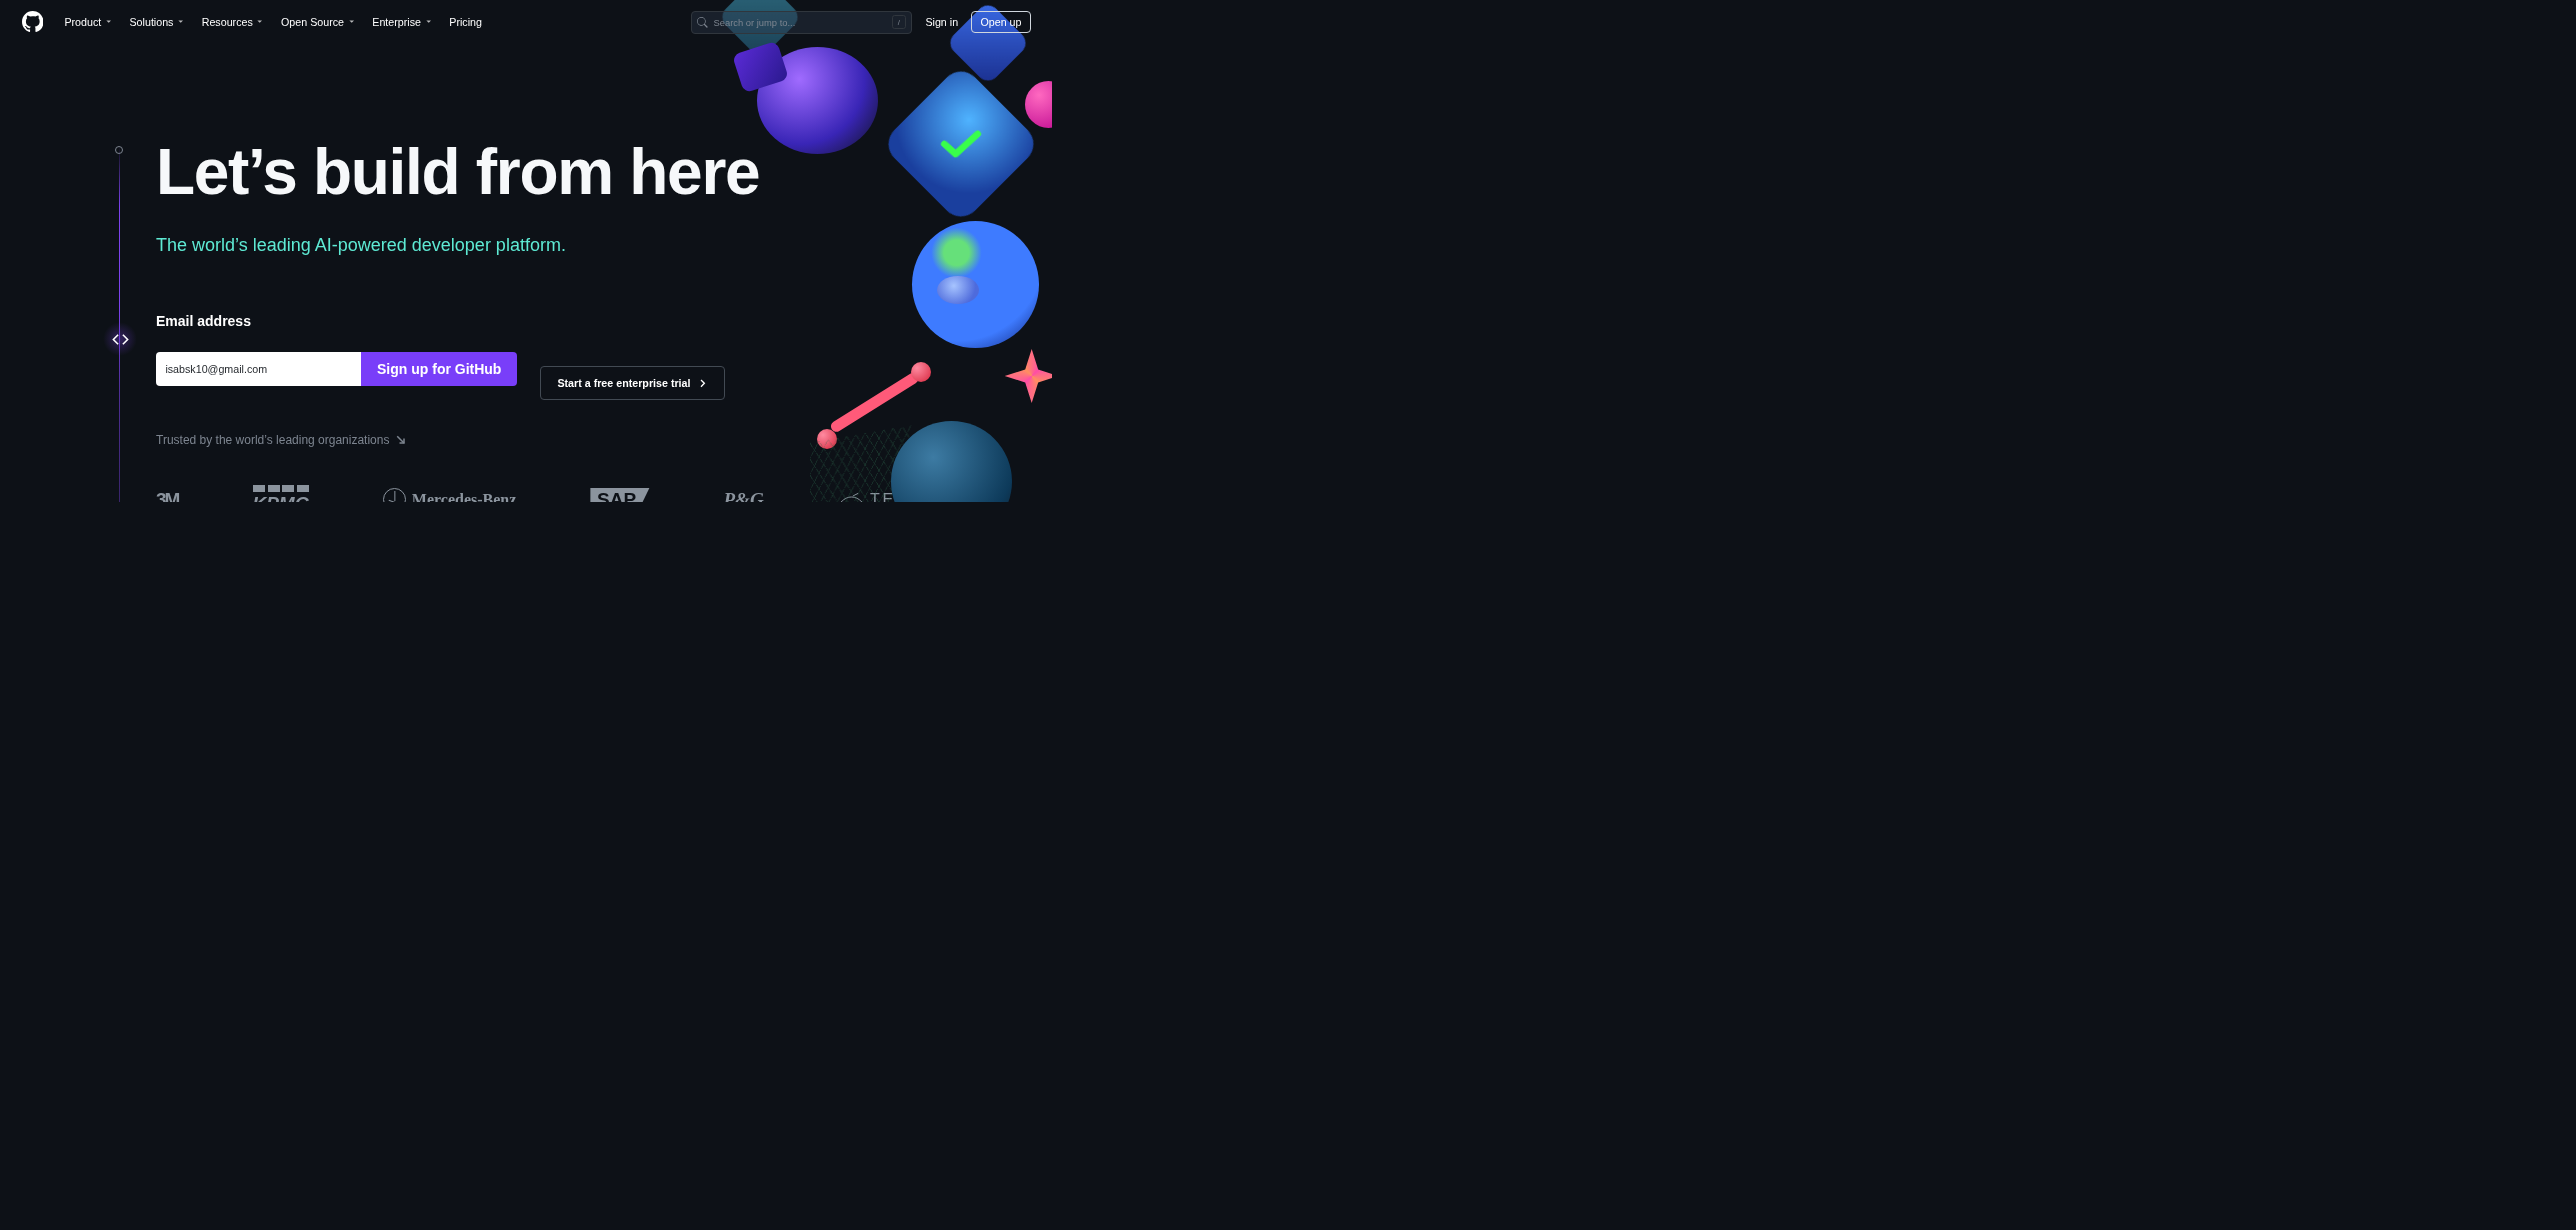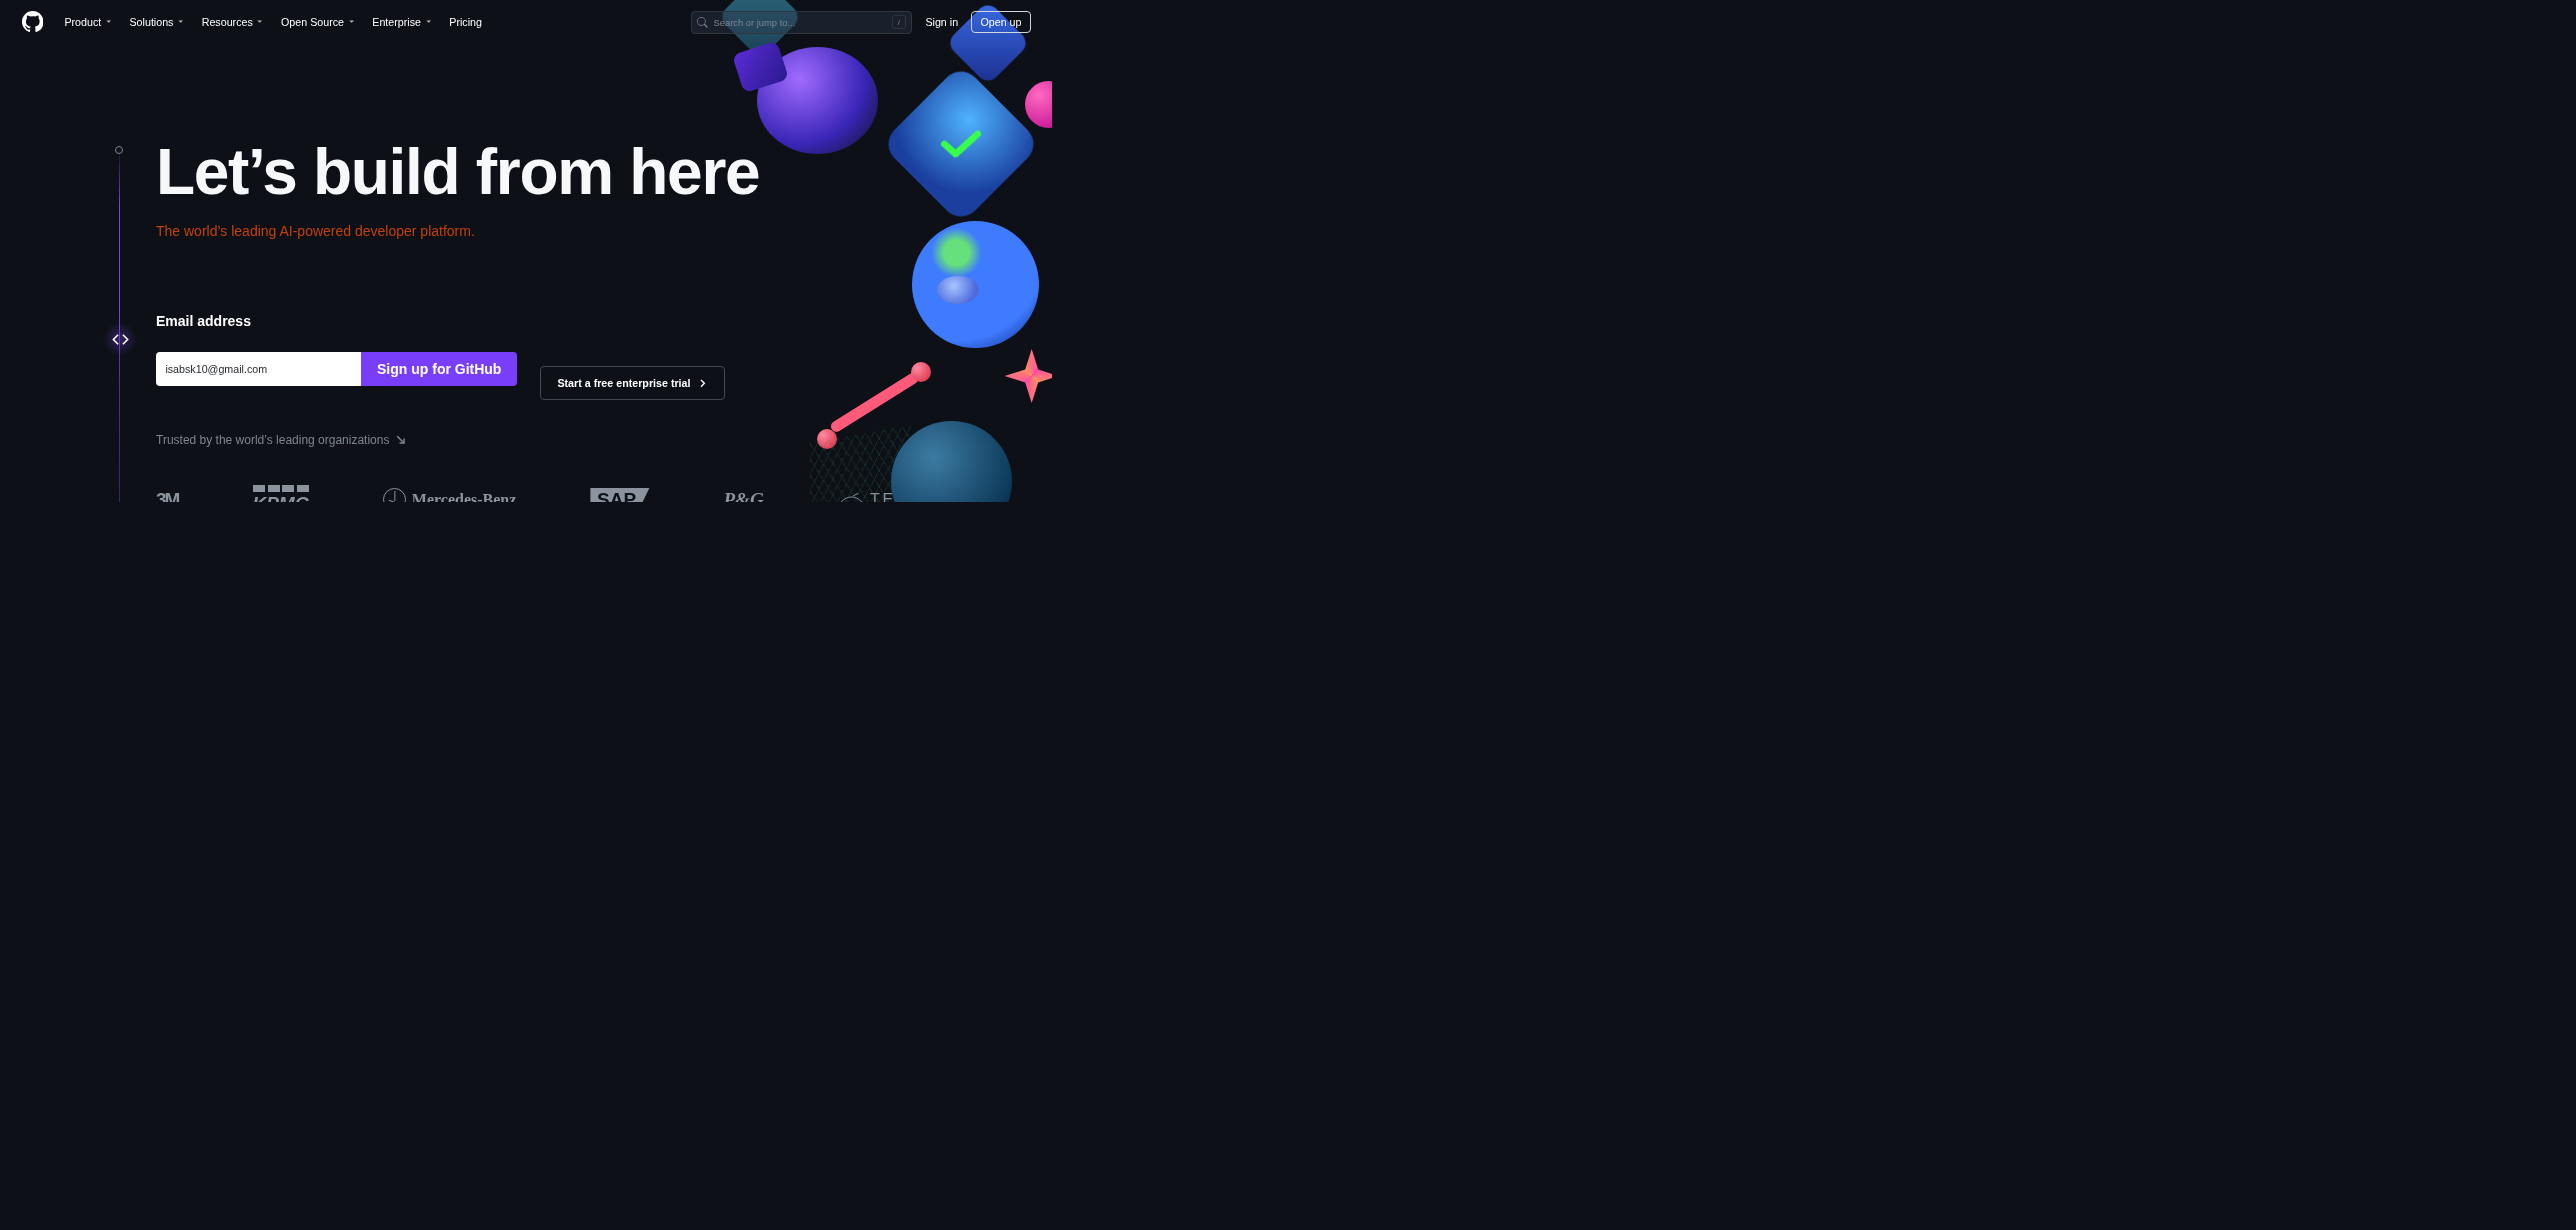--- a/index.html
+++ b/index.html
@@ -78,21 +78,21 @@
 }
 .rail-icon { width: 19px; height: 19px; color: #fff; }
 
 
 .hero { position: absolute; left: 156px; top: 140px; width: 671px; }
 .hero h1 {
   font-size: 64px; font-weight: 600; letter-spacing: -1.3px; line-height: 1;
   color: #f6f8fa;
 }
 .hero .sub {
-  margin-top: 19px; font-size: 14px; color: #c2410c; font-weight: 400;
+  margin-top: 31px; font-size: 18px; color: #5eead4; font-weight: 400;
 }
 
 
 .form-block { position: absolute; left: 156px; top: 313px; }
 .email-label { font-size: 14px; font-weight: 600; color: #fff; }
 .form-row { display: flex; align-items: center; margin-top: 9.4px; gap: 23px; }
 .email-group { display: flex; }
 .email-input {
   width: 205px; height: 34px; border: none; border-radius: 4px 0 0 4px;
   padding: 0 9.4px; font-size: 10.7px; color: #1f2328; outline: none;

